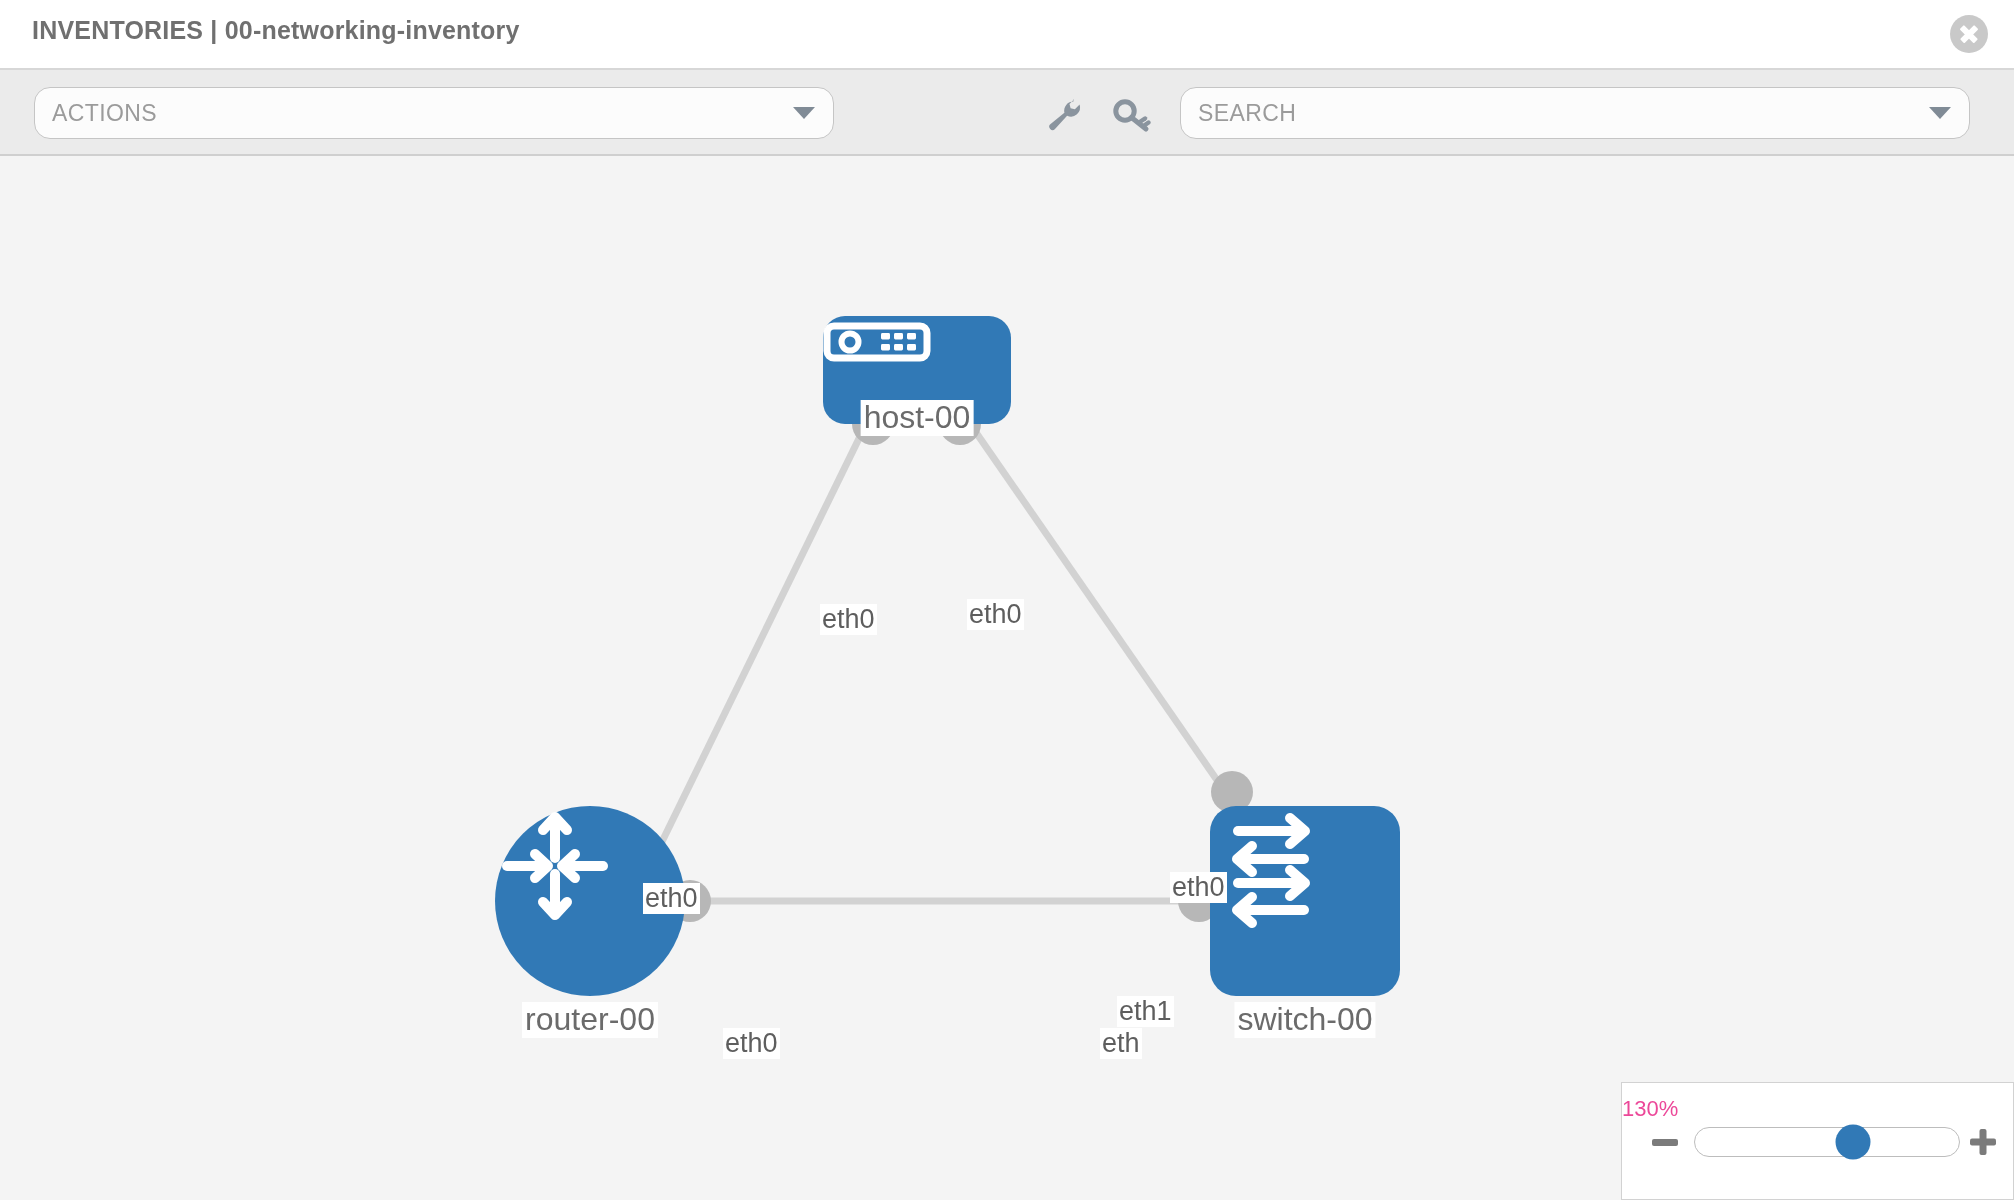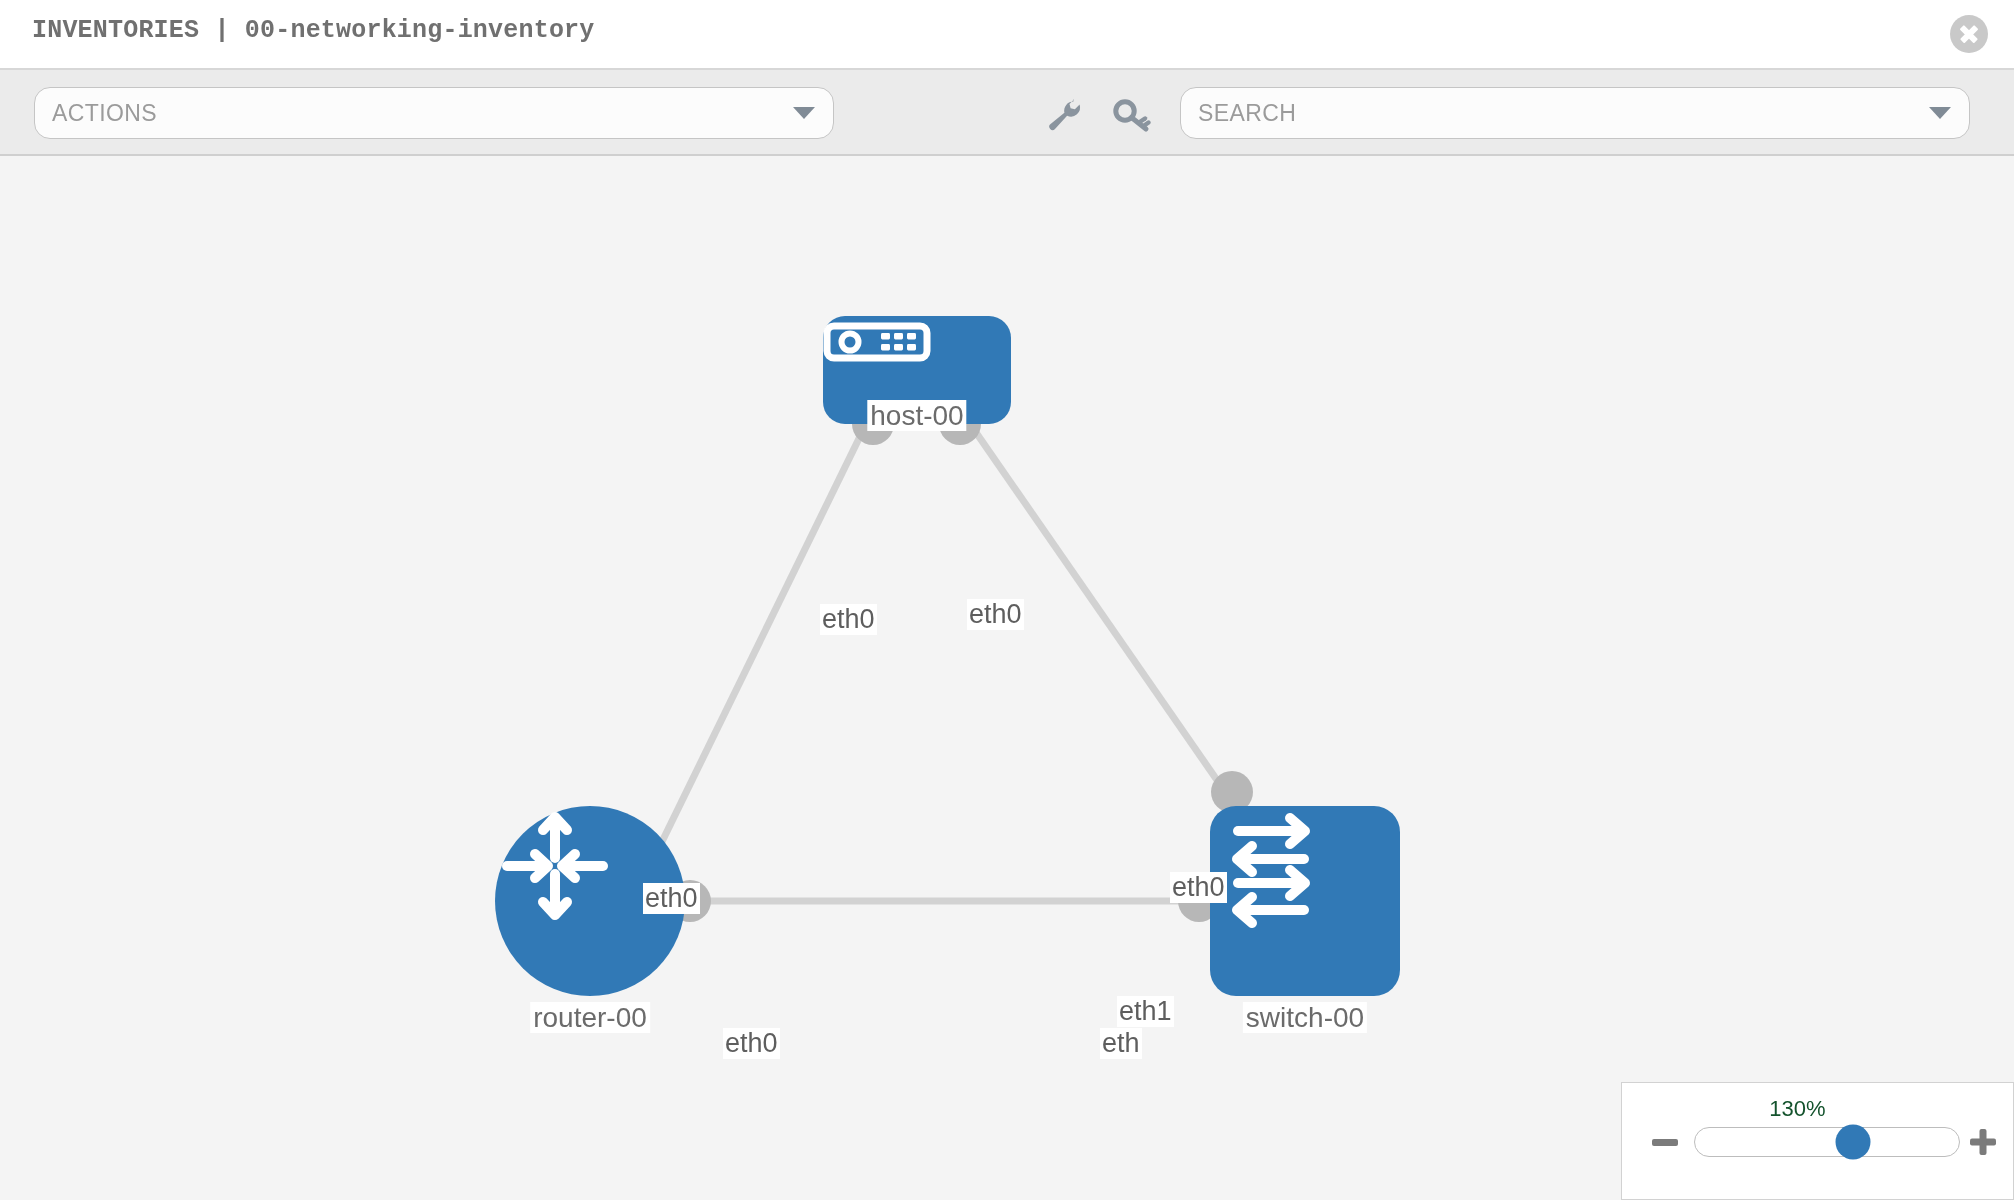--- a/index.html
+++ b/index.html
@@ -29,21 +29,20 @@
     border-bottom: 2px solid #d7d7d7;
   }
   .header-title {
     position: absolute;
     left: 32px; top: 16px;
     font-size: 25px;
     font-weight: bold;
     color: #707070;
     letter-spacing: 0.2px;
     white-space: nowrap;
-    font-family: Liberation Mono, monospace;
   }
   .close-btn {
     position: absolute;
     right: 26px; top: 15px;
     width: 38px; height: 38px;
     border-radius: 50%;
     background: #c9c9c9;
     cursor: pointer;
   }
   .close-btn::before, .close-btn::after {
@@ -127,21 +126,21 @@
     background: #3179b6;
     display: flex;
     align-items: center;
     justify-content: center;
   }
   .node-label {
     position: absolute;
     left: 50%;
     transform: translateX(-50%);
     background: #ffffff;
-    font-size: 28px;
+    font-size: 32px;
     color: #6b6b6b;
     white-space: nowrap;
     padding: 0 3px;
     line-height: 1.12;
   }
 
   
   #node-host { left: 823px; top: 160px; width: 188px; height: 108px; }
   #node-host .node-shape { width: 188px; height: 108px; border-radius: 22px; }
   #node-host .node-label { top: 84px; }
@@ -171,23 +170,23 @@
   .zoom-widget {
     position: absolute;
     left: 1621px; top: 1082px;
     width: 393px; height: 118px;
     background: #ffffff;
     border: 1.5px solid #d2d2d2;
   }
   .zoom-value {
     position: absolute;
     left: 0; right: 0; top: 13px;
-    text-align: center;
+    text-align: left;
     font-size: 22px;
-    color: #14532d;
+    color: #ec4899;
     padding-right: 40px;
   }
   .zoom-minus, .zoom-plus {
     position: absolute;
     top: 56px;
     color: #7b7b7b;
     cursor: pointer;
   }
   .zoom-minus {
     left: 30px;

